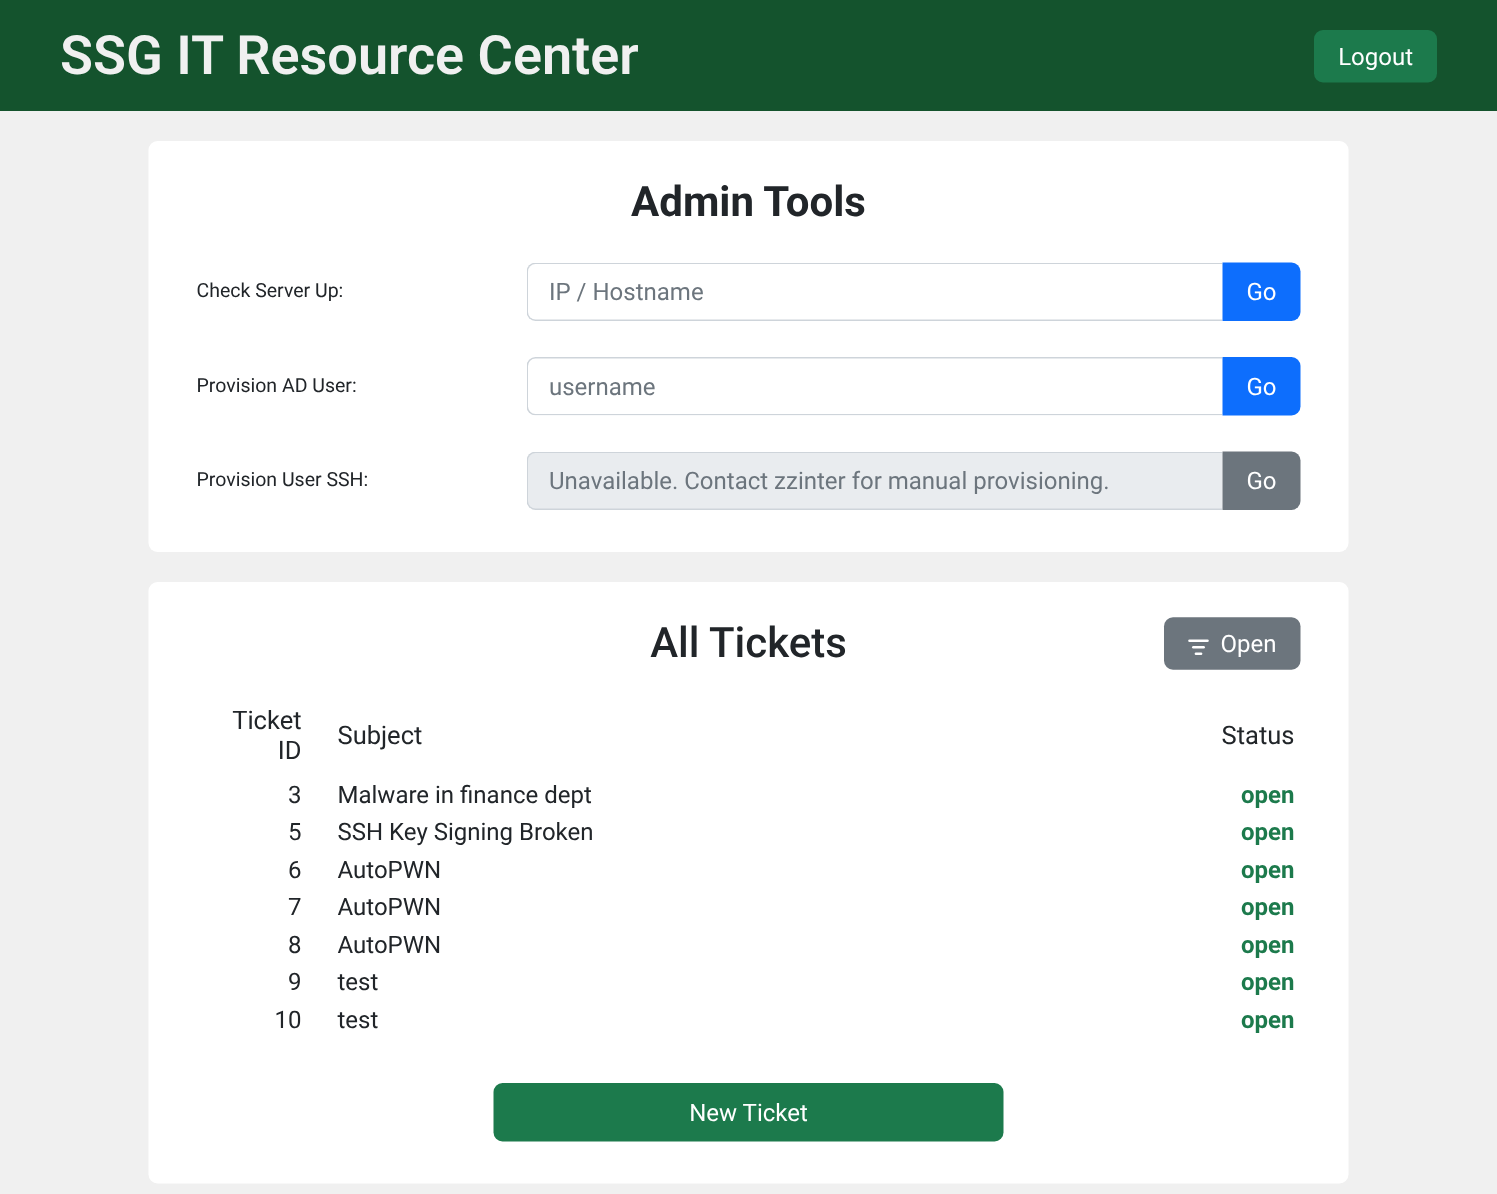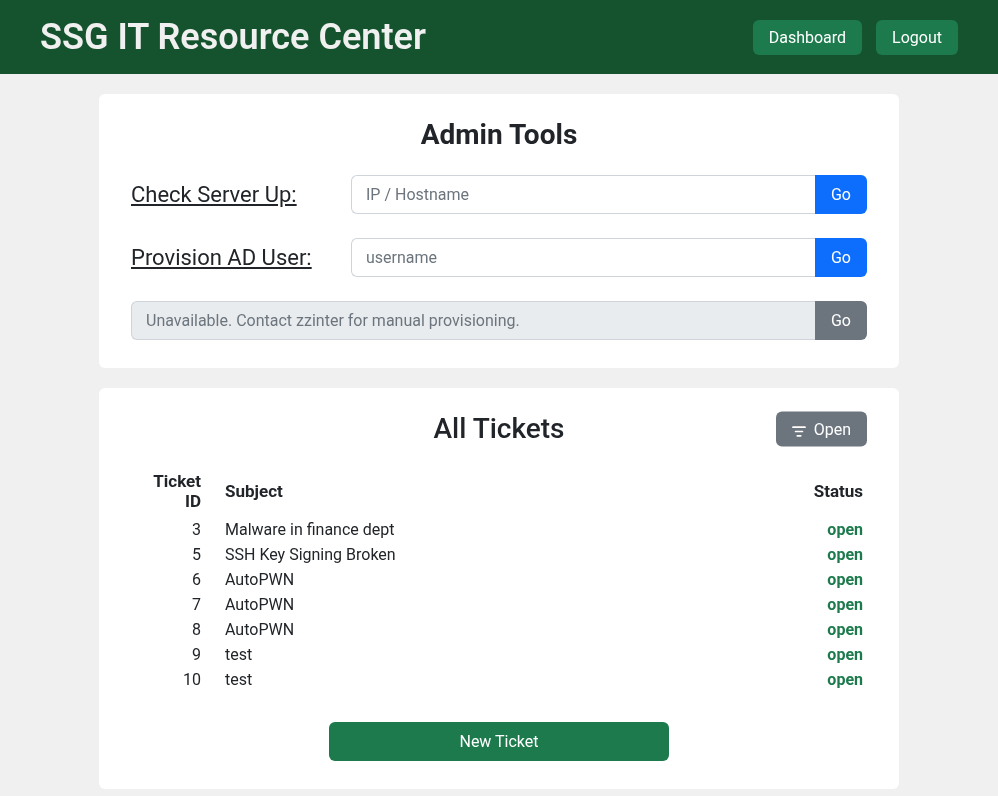--- a/index.html
+++ b/index.html
@@ -66,23 +66,22 @@
       margin-bottom: 24px;
     }
     .tool-row {
       display: flex;
       align-items: center;
       margin-bottom: 24px;
     }
     .tool-row:last-child { margin-bottom: 0; }
     .tool-label {
       width: 220px;
-      font-size: 22px;
+      font-size: 13px;
       flex-shrink: 0;
-      text-decoration: underline;
     }
     .input-group {
       display: flex;
       flex: 1;
     }
     .input-group input {
       flex: 1;
       padding: 9px 14px;
       font-size: 16px;
       border: 1px solid #ced4da;
@@ -124,21 +123,21 @@
       display: inline-block;
     }
     table {
       width: 100%;
       border-collapse: collapse;
       margin-bottom: 30px;
     }
     th {
       text-align: left;
       font-size: 17px;
-      font-weight: 700;
+      font-weight: 400;
       padding: 6px 4px;
     }
     th.th-id { text-align: right; width: 90px; padding-right: 20px; }
     th.th-status { text-align: right; width: 90px; }
     td {
       padding: 3px 4px;
       font-size: 16px;
     }
     td.td-id { text-align: right; padding-right: 20px; }
     td.td-status {
@@ -154,21 +153,20 @@
       padding: 10px 130px;
       font-size: 16px;
     }
   </style>
 </head>
 <body>
 
 <div class="navbar">
   <div class="navbar-brand">SSG IT Resource Center</div>
   <div class="navbar-right">
-    <button class="btn btn-green">Dashboard</button>
     <button class="btn btn-green">Logout</button>
   </div>
 </div>
 
 <div class="container">
 
   <div class="card">
     <h2 class="card-title">Admin Tools</h2>
     <div id="tools-list">
         <div class="tool-row">
@@ -179,20 +177,21 @@
           </div>
         </div>
         <div class="tool-row">
           <div class="tool-label">Provision AD User:</div>
           <div class="input-group">
             <input type="text" placeholder="username" style="">
             <button class="btn btn-primary">Go</button>
           </div>
         </div>
         <div class="tool-row">
+          <div class="tool-label">Provision User SSH:</div>
           <div class="input-group">
             <input type="text" placeholder="Unavailable. Contact zzinter for manual provisioning." disabled="" style="">
             <button class="btn btn-secondary">Go</button>
           </div>
         </div>
       </div>
   </div>
 
   <div class="card">
     <div class="tickets-header">

